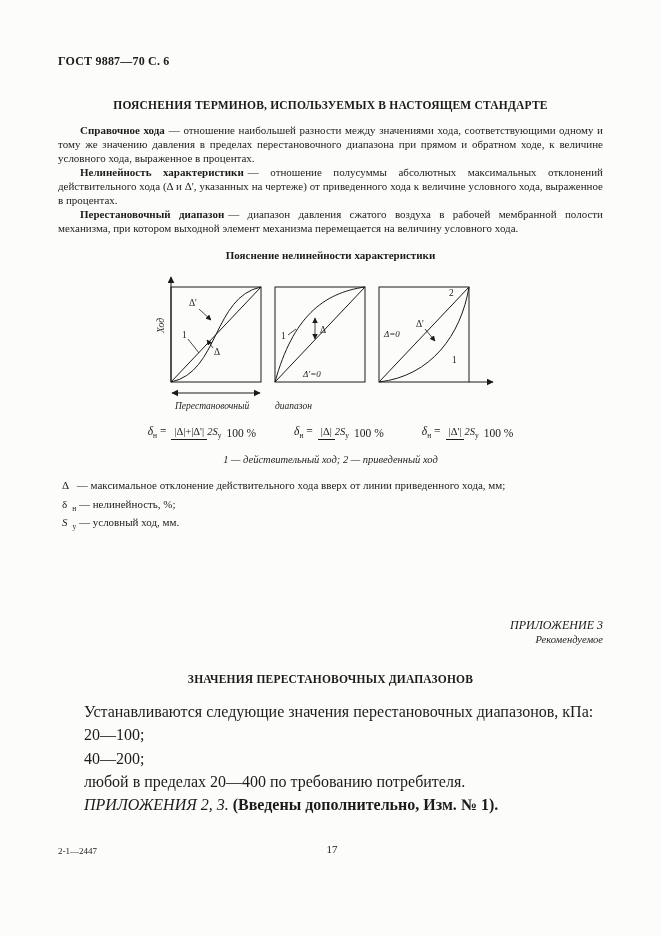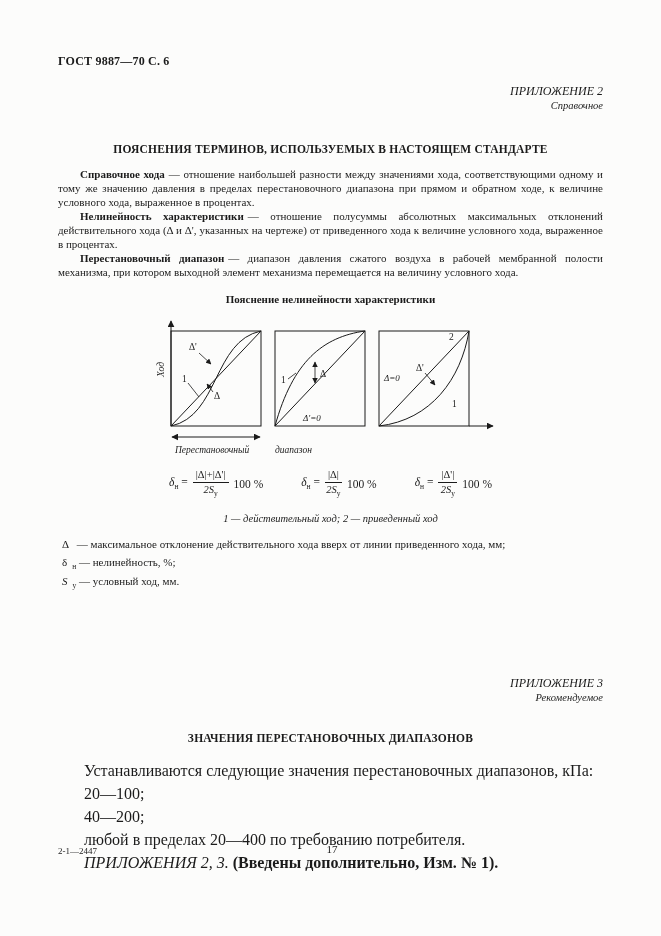--- a/index.html
+++ b/index.html
@@ -28,21 +28,21 @@
   .fig-title { text-align:center; font-weight:bold; font-size:11px; margin-top:13px; }
   .fig-wrap  { text-align:center; margin-top:8px; }
   svg text { font-size:9.5px; font-family:"Liberation Serif", serif; fill:#1b1b1b; }
   svg .small-it { font-style:italic; font-size:9px; }
   svg .axis-label { font-style:italic; font-size:9.5px; }
 
   .formulas { display:flex; justify-content:center; gap:38px; margin-top:2px; font-size:11.5px; }
   .formula  { display:inline-flex; align-items:center; gap:5px; }
   .formula .it { font-style:italic; }
   sub { font-size:7.5px; }
-  .frac { display:inline-flex; flex-direction:column; align-items:center; line-height:1.15; font-size:10.5px; }
+  .frac { display:inline-flex; flex-direction:row; align-items:center; line-height:1.15; font-size:10.5px; }
   .frac .num { border-bottom:1px solid #1b1b1b; padding:0 3px 1px 3px; }
   .frac .den { padding-top:1px; }
 
   .caption { text-align:center; font-style:italic; font-size:10.5px; margin-top:14px; }
 
   .defs { margin-top:12px; font-size:11px; line-height:1.5; padding-left:4px; }
   .def-sym { margin-right:5px; }
 
   .appx3 { margin-top:84px; }
   .sec-title2 { text-align:center; font-weight:bold; font-size:11.5px; margin-top:26px; letter-spacing:.2px; }
@@ -53,24 +53,20 @@
   .footer-code { position:absolute; left:58px; top:846px; font-size:9px; }
   .page-num { position:absolute; left:3px; right:0; top:843px; text-align:center; font-size:11px; }
 </style>
 </head>
 <body>
 
 <div class="page">
 
   <div class="hdr">ГОСТ 9887—70 С. 6</div>
 
-  <div class="appx">
-    <div class="a-label">ПРИЛОЖЕНИЕ 2</div>
-    <div class="a-kind">Справочное</div>
-  </div>
 
   <div class="sec-title">ПОЯСНЕНИЯ ТЕРМИНОВ, ИСПОЛЬЗУЕМЫХ В НАСТОЯЩЕМ СТАНДАРТЕ</div>
 
   <div class="paras">
     <div class="para">
       <span class="term">Справочное хода</span><span>— отношение наибольшей разности между значениями хода, соответствующими одному и тому же значению давления в пределах перестановочного диапазона при прямом и обратном ходе, к величине условного хода, выраженное в процентах.</span>
     </div>
     <div class="para">
       <span class="term">Нелинейность характеристики</span><span>— отношение полусуммы абсолютных максимальных отклонений действительного хода (Δ и Δ', указанных на чертеже) от приведенного хода к величине условного хода, выраженное в процентах.</span>
     </div>

